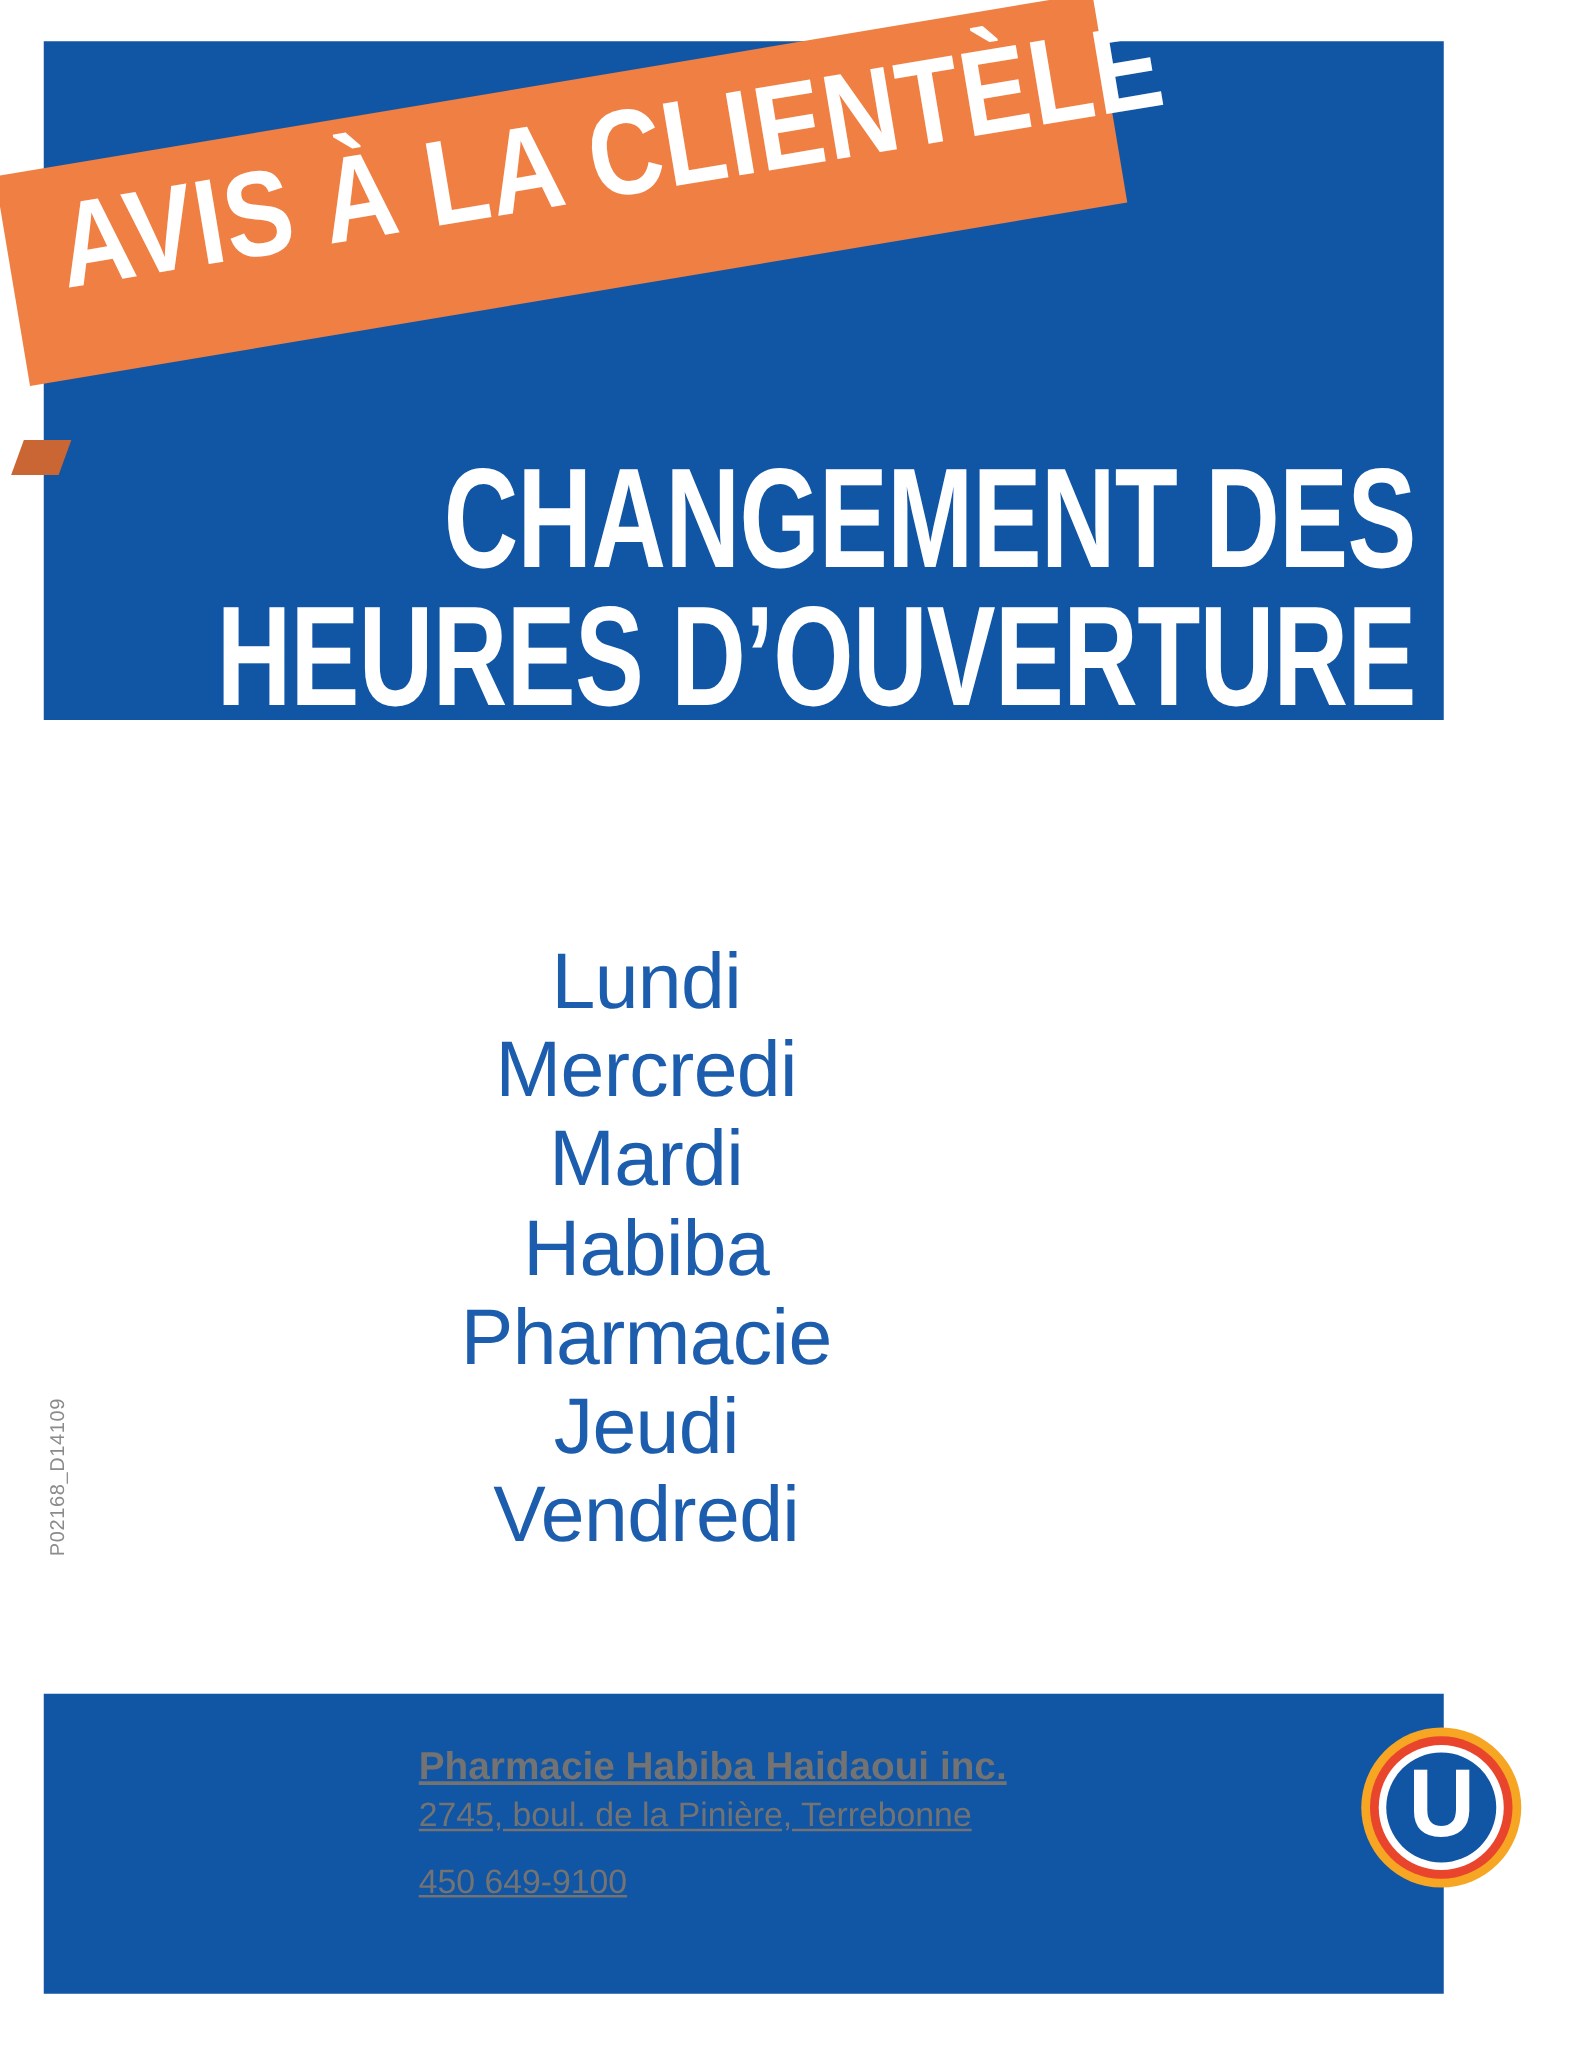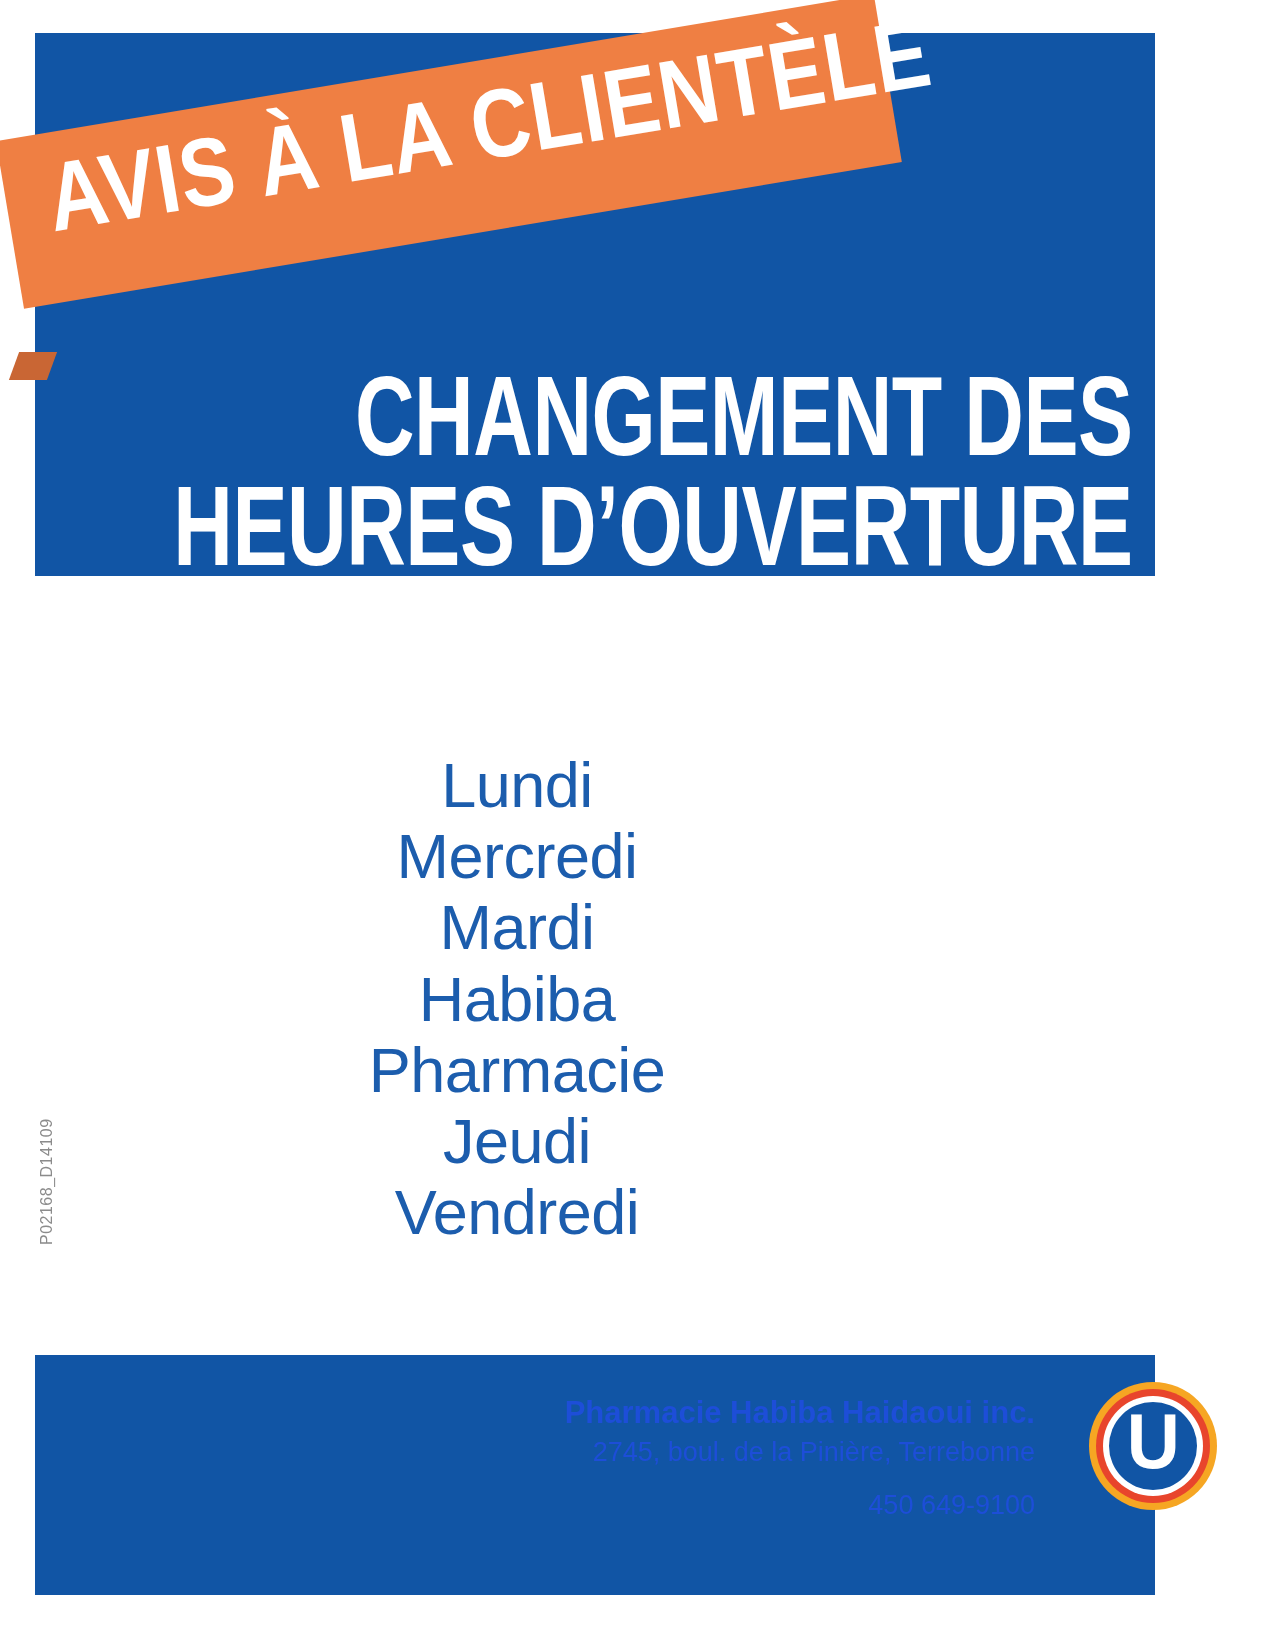--- a/index.html
+++ b/index.html
@@ -135,22 +135,22 @@
     top: 1355px;
     width: 1120px;
     height: 240px;
     background: #1155a5;
   }
   .footer-text {
     position: absolute;
     right: 240px;
     top: 1395px;
     width: 700px;
-    text-align: right;
-    color: #1d4ed8;
+    color: #737373;
+    text-decoration: underline;
   }
   .footer-name {
     font-size: 31px;
     font-weight: bold;
     letter-spacing: 0px;
     margin-bottom: 6px;
   }
   .footer-addr {
     font-size: 27px;
     font-weight: 400;

